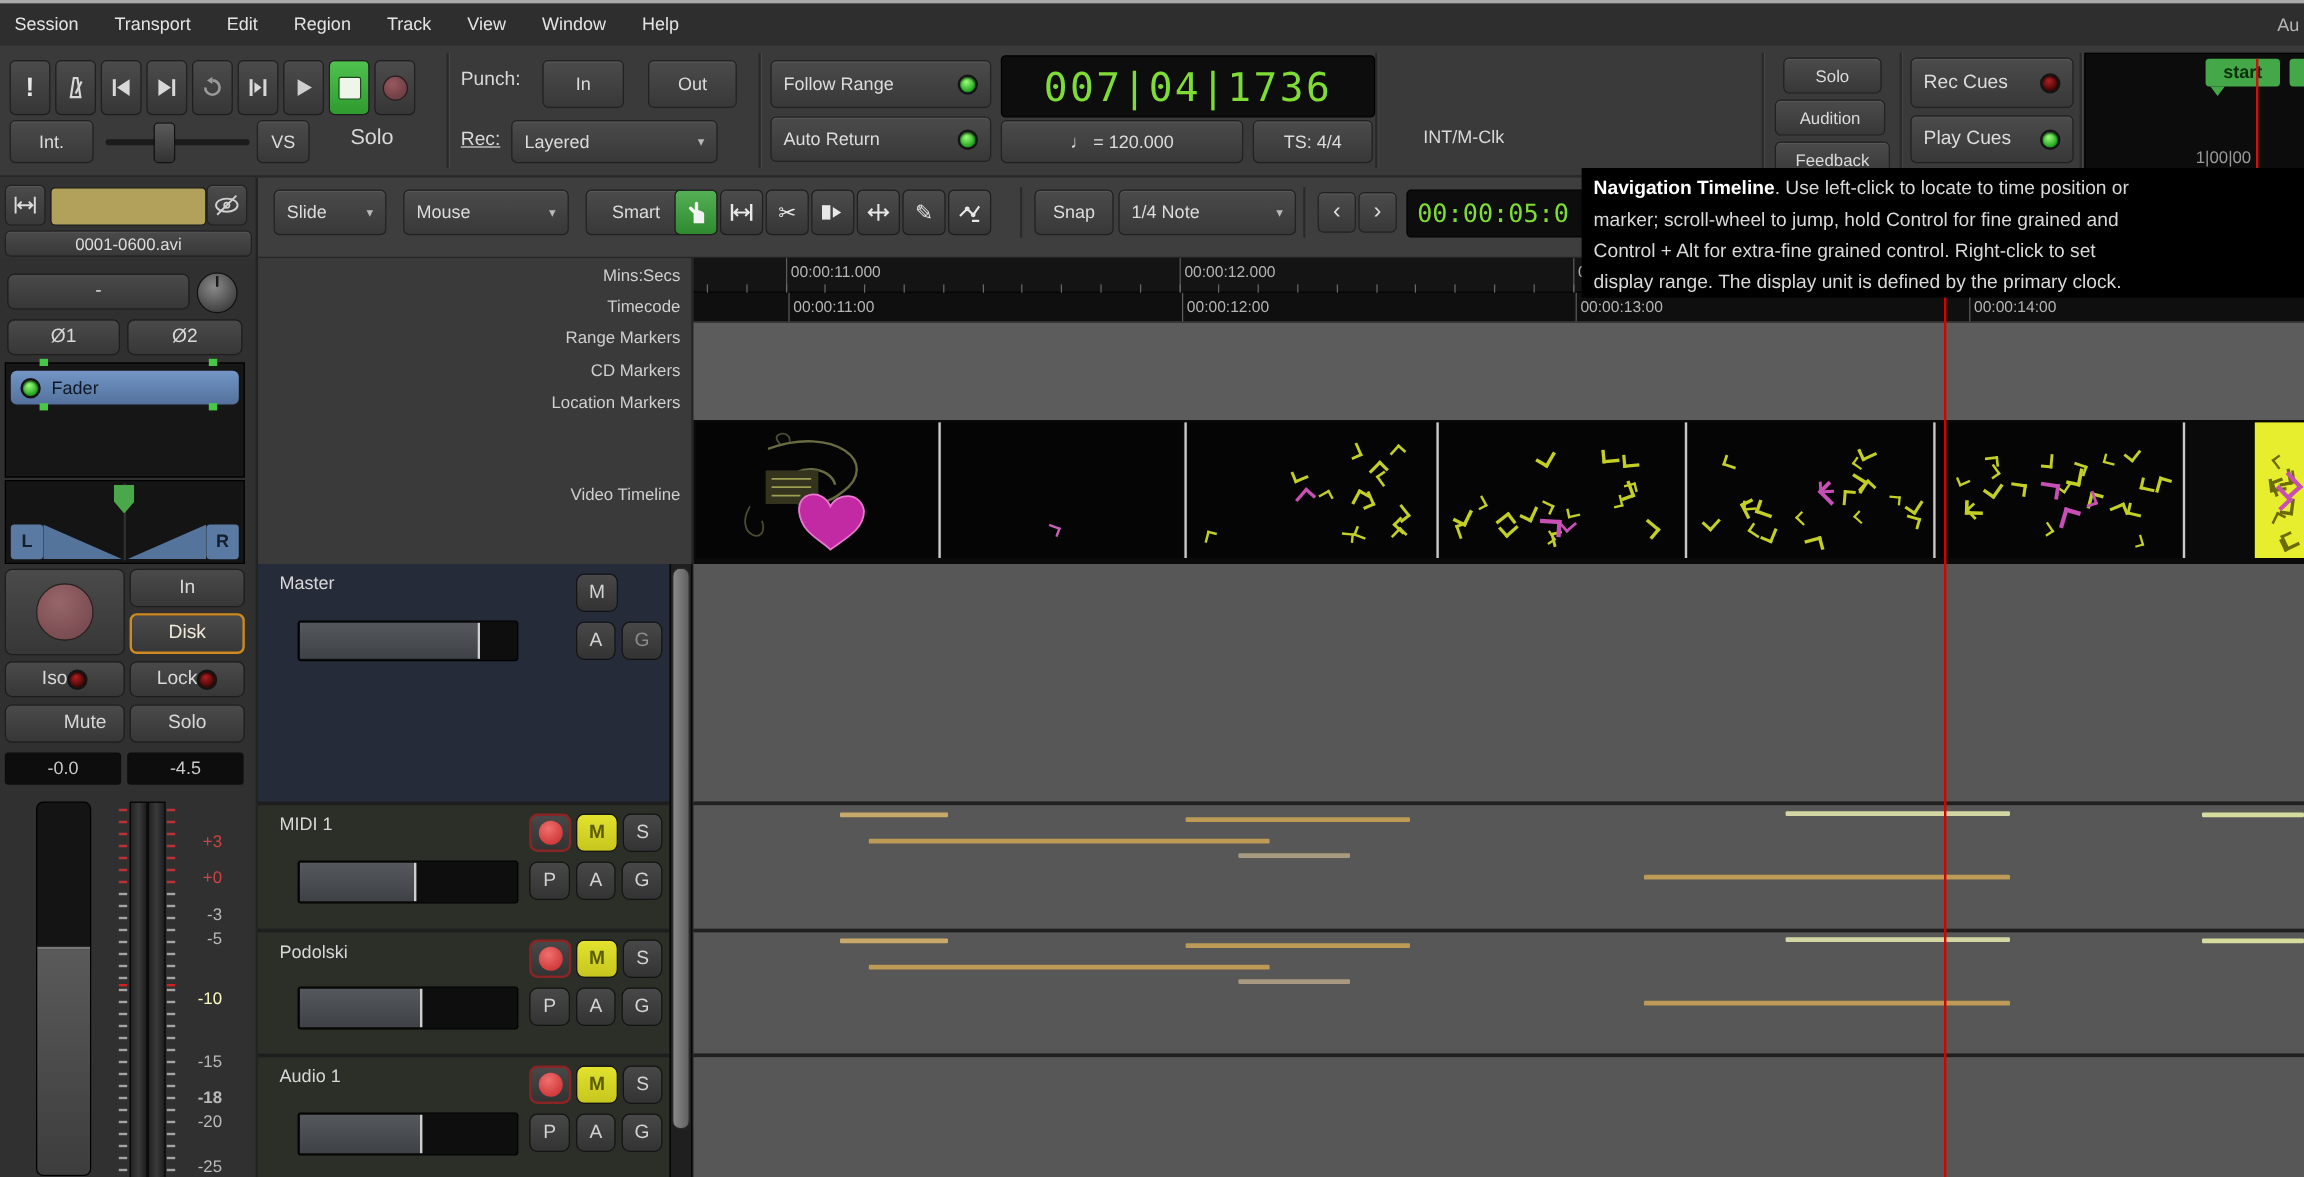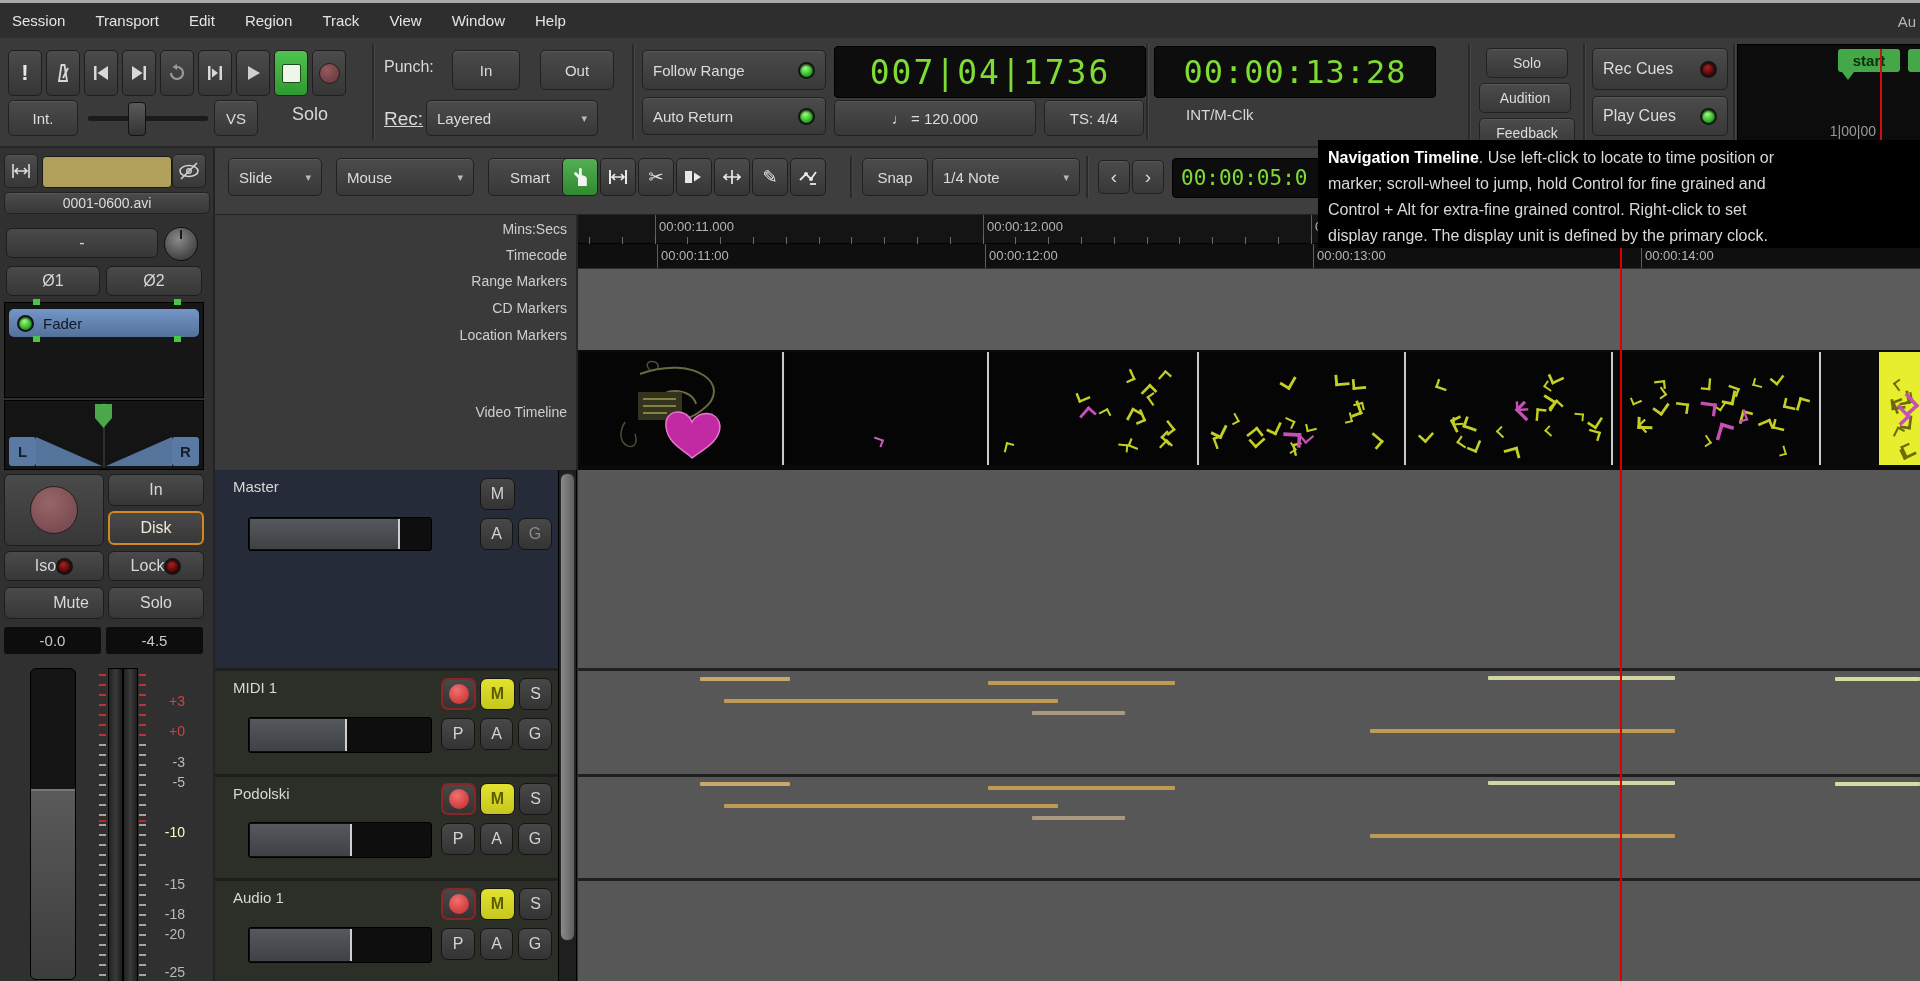--- a/index.html
+++ b/index.html
@@ -145,21 +145,21 @@
 
     <div class="btn" style="left:8px;top:62px;width:70px;height:36px;">Int.</div>
     <div class="abs" style="left:88px;top:78px;width:120px;height:5px;background:#1b1b1b;border-radius:2px;"></div>
     <div class="abs" style="left:128px;top:64px;width:16px;height:32px;background:linear-gradient(#5a5a5a,#333);border:1px solid #111;border-radius:4px;"></div>
     <div class="btn" style="left:214px;top:62px;width:44px;height:36px;">VS</div>
     <div class="lbl" style="left:292px;top:66px;font-size:18px;">Solo</div>
 
     <div class="lbl" style="left:384px;top:20px;font-size:16px;">Punch:</div>
     <div class="btn" style="left:452px;top:12px;width:68px;height:40px;">In</div>
     <div class="btn" style="left:540px;top:12px;width:74px;height:40px;">Out</div>
-    <div class="lbl" style="left:384px;top:70px;font-size:19px;text-decoration:underline;">Rec:</div>
+    <div class="lbl" style="left:384px;top:70px;font-size:16px;text-decoration:underline;">Rec:</div>
     <div class="btn" style="left:426px;top:62px;width:172px;height:36px;justify-content:flex-start;padding:0 10px;">
       <span>Layered</span>
       <span class="ddarrow">▾</span>
     </div>
 
     <div class="vsep" style="left:372px;top:6px;height:96px;"></div>
     <div class="vsep" style="left:632px;top:6px;height:96px;"></div>
     <div class="vsep" style="left:1146px;top:6px;height:96px;"></div>
     <div class="vsep" style="left:1468px;top:6px;height:96px;"></div>
     <div class="vsep" style="left:1583px;top:6px;height:96px;"></div>
@@ -171,21 +171,20 @@
     </div>
     <div class="btn spread" style="left:642px;top:59px;width:184px;height:38px;">
       <span>Auto Return</span>
       <span class="led green"></span>
     </div>
 
     <div class="clock" style="left:834px;top:8px;width:310px;height:50px;font-size:33px;letter-spacing:2px;">007|04|1736</div>
     <div class="btn" style="left:834px;top:62px;width:202px;height:36px;">♩ = 120.000</div>
     <div class="btn" style="left:1044px;top:62px;width:100px;height:36px;">TS: 4/4</div>
 
-    <div class="clock" style="left:1154px;top:8px;width:280px;height:50px;font-size:32px;letter-spacing:1px;">00:00:13:28</div>
     <div class="lbl" style="left:1186px;top:68px;font-size:15px;">INT/M-Clk</div>
 
     <div class="btn small" style="left:1486px;top:10px;width:82px;height:30px;">Solo</div>
     <div class="btn small" style="left:1479px;top:45px;width:92px;height:30px;">Audition</div>
     <div class="btn small" style="left:1479px;top:80px;width:96px;height:30px;z-index:1;">Feedback</div>
 
     <div class="btn spread" style="left:1592px;top:10px;width:136px;height:42px;font-size:16px;">
       <span>Rec Cues</span>
       <span class="led dimred"></span>
     </div>
@@ -670,21 +669,21 @@
       <div class="mtick" style="position: absolute; left: 99px; top: 324px; background: rgb(185, 185, 185); opacity: 0.85;"></div>
       <div class="mtick" style="position: absolute; left: 139px; top: 324px; background: rgb(185, 185, 185); opacity: 0.85;"></div>
       <div class="mtick" style="position: absolute; left: 99px; top: 170px; background: rgb(204, 34, 34);"></div>
       <div class="mtick" style="position: absolute; left: 139px; top: 170px; background: rgb(204, 34, 34);"></div>
       <div class="mlabel" style="position: absolute; left: 143px; top: 43px; color: rgb(204, 68, 68);">+3</div>
       <div class="mlabel" style="position: absolute; left: 143px; top: 73px; color: rgb(204, 68, 68);">+0</div>
       <div class="mlabel" style="position: absolute; left: 143px; top: 104px; color: rgb(185, 185, 185);">-3</div>
       <div class="mlabel" style="position: absolute; left: 143px; top: 124px; color: rgb(185, 185, 185);">-5</div>
       <div class="mlabel" style="position: absolute; left: 143px; top: 174px; color: #fef9c3;">-10</div>
       <div class="mlabel" style="position: absolute; left: 143px; top: 226px; color: rgb(185, 185, 185);">-15</div>
-      <div class="mlabel" style="position: absolute; left: 143px; top: 256px; color: rgb(185, 185, 185);">-18</div>
+      <div class="mlabel" style="position: absolute; left: 143px; top: 256px; color: rgb(185, 185, 185); font-weight: bold;">-18</div>
       <div class="mlabel" style="position: absolute; left: 143px; top: 276px; color: rgb(185, 185, 185);">-20</div>
       <div class="mlabel" style="position: absolute; left: 143px; top: 314px; color: rgb(185, 185, 185);">-25</div>
     </div>
 
   <div class="tooltip" id="tooltip-box">
     <b>Navigation Timeline</b><span id="tooltip-body">. Use left-click to locate to time position or<br>marker; scroll-wheel to jump, hold Control for fine grained and<br>Control + Alt for extra-fine grained control. Right-click to set<br>display range. The display unit is defined by the primary clock.</span>
   </div>
 
 </div>
 

